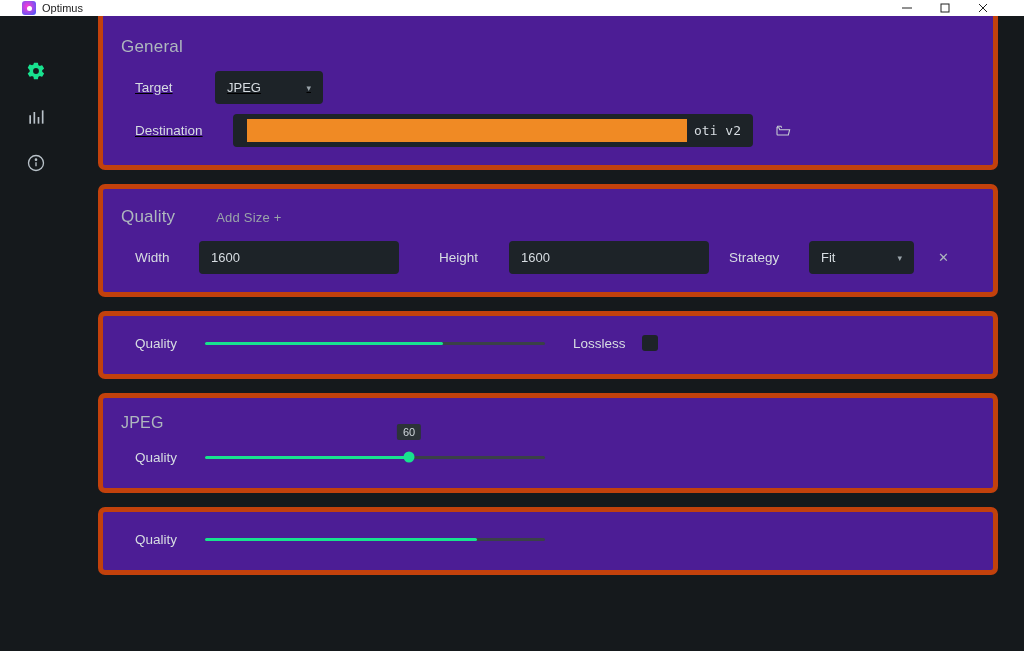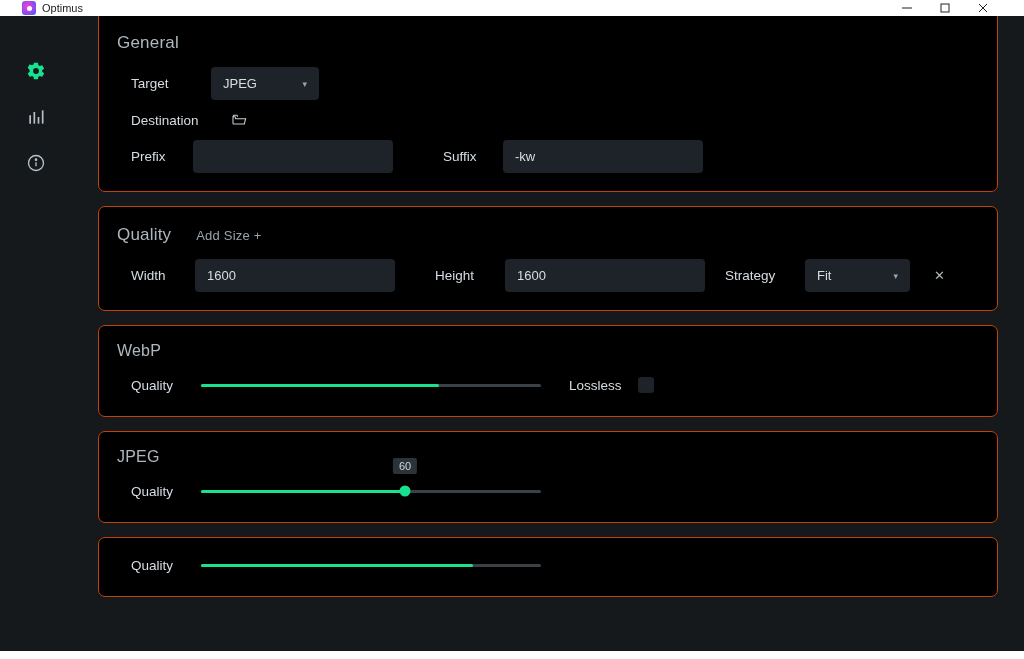--- a/index.html
+++ b/index.html
@@ -19,24 +19,24 @@
   
   .sidebar { width: 72px; background: #15191c; display: flex; flex-direction: column; align-items: center; padding-top: 44px; gap: 24px; }
   .sb-icon { width: 22px; height: 22px; display: flex; align-items: center; justify-content: center; color: #b9c2c9; }
   .sb-icon.active { color: #18e28f; }
   .sb-icon svg { width: 20px; height: 20px; }
 
   
   .main { flex: 1; padding: 0 26px 0 26px; overflow: hidden; position: relative; }
   .main-inner { position: absolute; left: 26px; right: 26px; top: -6px; }
 
-  .panel { border: 1px solid #c2410c; border-radius: 7px; padding: 18px 18px 18px 18px; margin-bottom: 14px; background: #000000; }
+  .panel { border: 5px solid #c2410c; border-radius: 7px; padding: 18px 18px 18px 18px; margin-bottom: 14px; background: #4c1d95; }
 
   .panel-title { font-size: 17px; color: #aeb7be; font-weight: 400; margin-bottom: 14px; letter-spacing: .2px; }
-  .panel-title .addsize { font-size: 13px; color: #9aa3aa; margin-left: 20px; cursor: pointer; }
+  .panel-title .addsize { font-size: 13px; color: #9aa3aa; margin-left: 36px; cursor: pointer; }
 
   .row { display: flex; align-items: center; gap: 20px; margin-bottom: 10px; }
   .row:last-child { margin-bottom: 0; }
 
   .lbl { color: #d7dde2; font-size: 13.5px; min-width: 60px; }
   .lbl.w-dest { min-width: 78px; }
   .lbl.w-prefix { min-width: 42px; }
   .lbl.w-suffix { min-width: 40px; margin-left: 30px; }
   .lbl.w-height { min-width: 50px; margin-left: 20px; }
   .lbl.w-strategy { min-width: 60px; }
@@ -70,21 +70,21 @@
   .tooltip { position:absolute; top:-22px; transform:translateX(-50%); background:#2c3338; color:#cfd6db; font-size:11px; padding:2px 6px; border-radius:2px; }
 
   .lossless { display:flex; align-items:center; gap:16px; margin-left: 10px; }
   .chk { width:16px; height:16px; border-radius:3px; background:#1d2328; display:inline-block; }
 
   .quality-lbl { min-width: 52px; }
 
   
   .panel.slim { padding: 16px 18px 20px 18px; }
 
-  .general-rows { padding-left: 14px; }
+  .general-rows { padding-left: 14px; text-decoration: underline; }
   .resize-rows { padding-left: 14px; }
 
 </style>
 </head>
 <body>
 
 <div class="titlebar">
   <div class="app-icon"></div>
   <span>Optimus</span>
   <div class="spacer"></div>
@@ -139,32 +139,32 @@
         <div class="general-rows">
           <div class="row">
             <span class="lbl">Target</span>
             <div class="select" style="width:108px;">
               <span>JPEG</span>
               <span class="caret">▾</span>
             </div>
           </div>
           <div class="row">
             <span class="lbl w-dest">Destination</span>
+            <div class="dest-wrap">
+              <div class="dest-input">
+                <div class="redact"></div>
+                <span class="dest-text">oti v2</span>
+              </div>
+            </div>
             <div class="folder-btn">
               <svg viewBox="0 0 24 24" width="16" height="16" fill="none" stroke="currentColor" stroke-width="1.6">
                   <path d="M3 7v10a1 1 0 0 0 1 1h16l2-8H7L6 7H3z"></path>
                   <path d="M3 7l1-2h5l1 2"></path>
                 </svg>
             </div>
-          </div>
-          <div class="row">
-            <span class="lbl w-prefix">Prefix</span>
-            <input class="input prefix-input" value="" style="">
-            <span class="lbl w-suffix">Suffix</span>
-            <input class="input suffix-input" value="-kw" style="">
           </div>
         </div>
       </div>
 
       <div class="panel">
         <div class="panel-title">
           <span>Quality</span>
           <span class="addsize">Add Size +</span>
         </div>
         <div class="resize-rows">
@@ -177,21 +177,20 @@
             <div class="select strategy-select">
               <span>Fit</span>
               <span class="caret">▾</span>
             </div>
             <span class="remove-x">✕</span>
           </div>
         </div>
       </div>
 
       <div class="panel slim">
-        <div class="panel-title" style="font-size:16px;">WebP</div>
         <div class="slider-row" style="padding-left:14px;">
           <span class="lbl quality-lbl">Quality</span>
           <div class="slider-wrap">
             <div class="track"></div>
             <div class="fill" id="webp-fill" style="width: 238px;"></div>
           </div>
           <div class="lossless">
             <span class="lbl" style="min-width:auto;">Lossless</span>
             <span class="chk"></span>
           </div>

